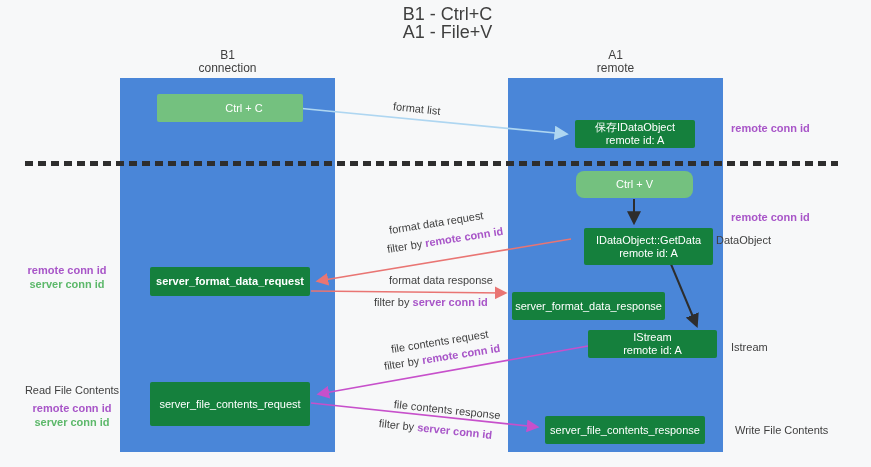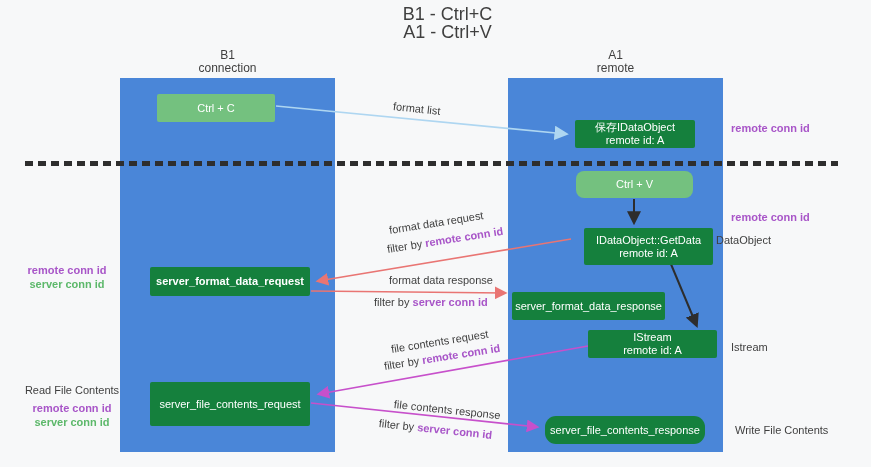--- a/index.html
+++ b/index.html
@@ -27,21 +27,21 @@
   .sideblock{text-align:center;line-height:14px;}
   svg.arrows{position:absolute;left:0;top:0;pointer-events:none;}
 </style>
 </head>
 <body>
 
 <div class="canvas">
 
   <div class="title">
     <div>B1 - Ctrl+C</div>
-    <div>A1 - Ctrl+V</div>
+    <div>A1 - File+V</div>
   </div>
 
   <div class="col-header" style="left:120px;">
     <div>B1</div>
     <div>connection</div>
   </div>
   <div class="col-header" style="left:508px;">
     <div>A1</div>
     <div>remote</div>
   </div>
@@ -68,21 +68,21 @@
     </defs>
     <path d="M276,106 L566,134" stroke="#aed6f1" stroke-width="1.6" fill="none" marker-end="url(#m-blue)"></path>
     <path d="M634,199 L634,221" stroke="#2d2d2d" stroke-width="2" fill="none" marker-end="url(#m-black)"></path>
     <path d="M668,257 L696,324" stroke="#2d2d2d" stroke-width="2" fill="none" marker-end="url(#m-black)"></path>
     <path d="M571,239 L318,281" stroke="#e97573" stroke-width="1.6" fill="none" marker-end="url(#m-red)"></path>
     <path d="M311,291 L505,293" stroke="#e97573" stroke-width="1.6" fill="none" marker-end="url(#m-red)"></path>
     <path d="M588,346 L319,394" stroke="#c750cb" stroke-width="1.6" fill="none" marker-end="url(#m-mag)"></path>
     <path d="M311,403 L537,427" stroke="#c750cb" stroke-width="1.6" fill="none" marker-end="url(#m-mag)"></path>
   </svg>
 
-  <div class="box green" style="left:157px;top:94px;width:118px;height:28px;">
+  <div class="box green" style="left:157px;top:94px;width:118px;height:28px;padding-left:28px;">
     <div>Ctrl + C</div>
   </div>
 
   <div class="box orange" style="left:575px;top:120px;width:120px;height:28px;">
     <div>保存IDataObject</div>
     <div>remote id: A</div>
   </div>
 
   <div class="box green" style="left:576px;top:171px;width:117px;height:27px;border-radius:8px;">
     <div>Ctrl + V</div>
@@ -103,21 +103,21 @@
 
   <div class="box orange" style="left:588px;top:330px;width:129px;height:28px;">
     <div>IStream</div>
     <div>remote id: A</div>
   </div>
 
   <div class="box orange" style="left:150px;top:382px;width:160px;height:44px;">
     <div>server_file_contents_request</div>
   </div>
 
-  <div class="box orange" style="left:545px;top:416px;width:160px;height:28px;border-radius:11px;">
+  <div class="box orange" style="left:545px;top:416px;width:160px;height:28px;">
     <div>server_file_contents_response</div>
   </div>
 
   <div class="albl rot-dn" style="left:374px;top:98px;width:86px;text-align:center;">format list</div>
 
   <div class="albl rot-up" style="left:389px;top:224px;">format data request</div>
   <div class="albl rot-up" style="left:387px;top:243px;">
     <span>filter by</span>
     <span class="purple">remote conn id</span>
   </div>

